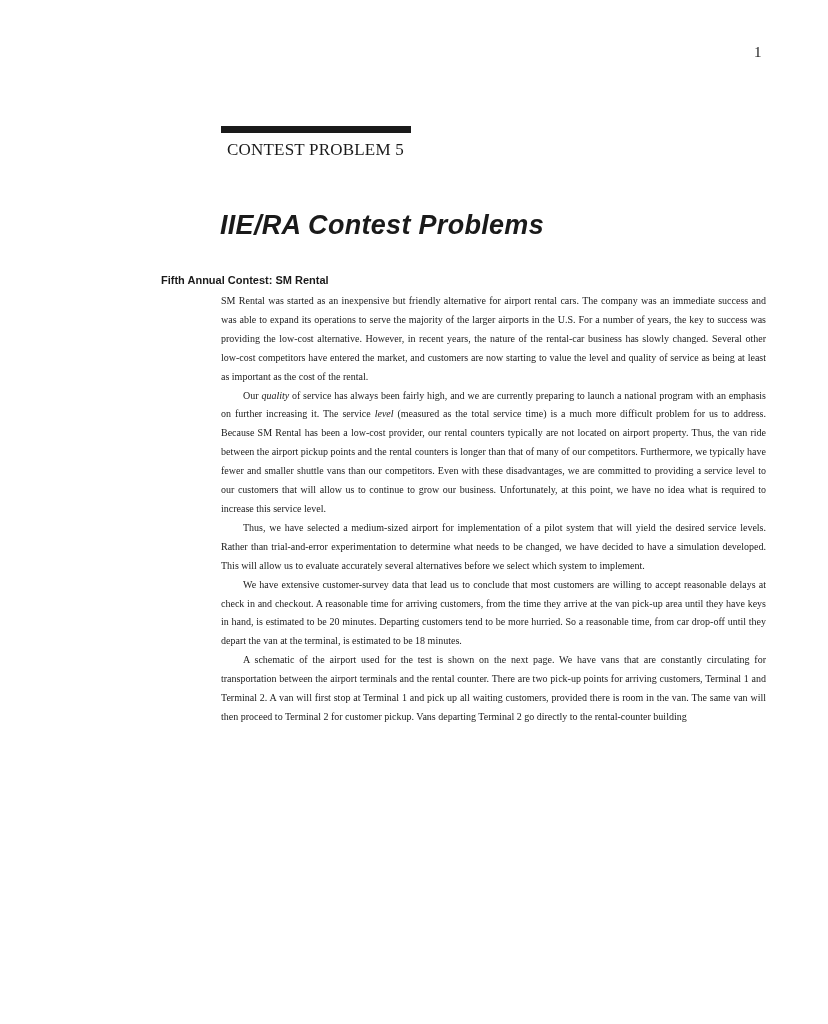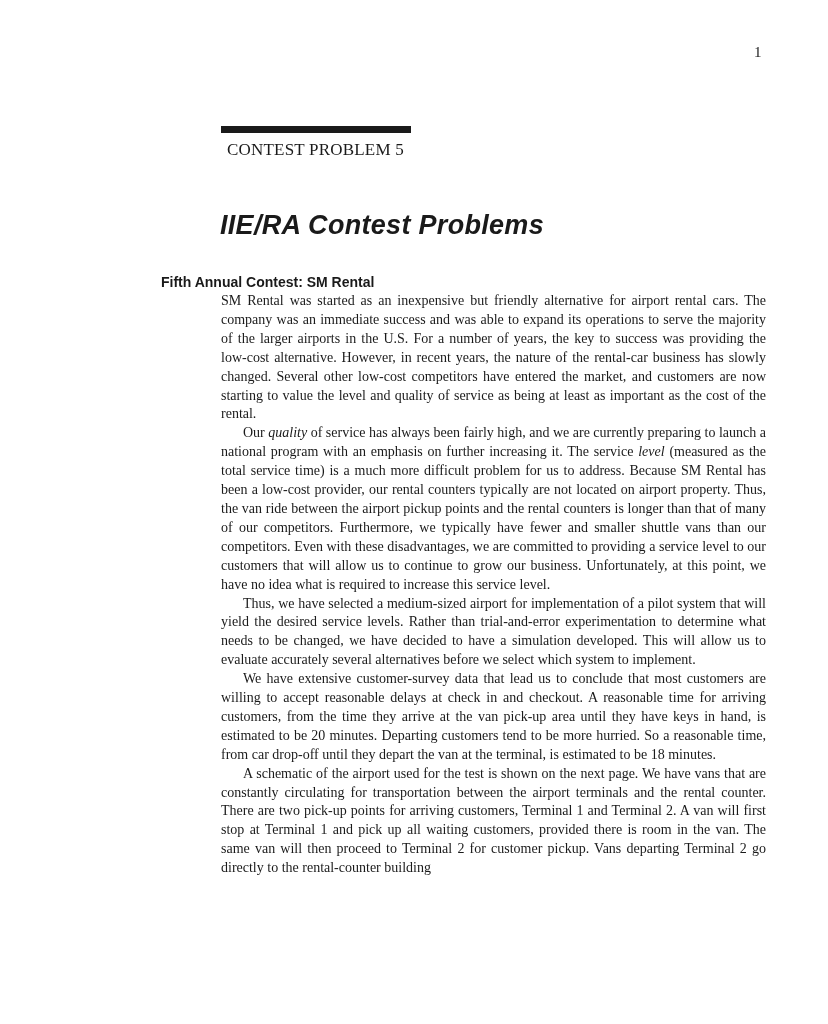--- a/index.html
+++ b/index.html
@@ -1,22 +1,22 @@
 <!DOCTYPE html>
 <html><head>
   <meta charset="utf-8">
   <style>
     html, body { margin: 0; padding: 0; background: #ffffff; }
     body { width: 828px; height: 1024px; position: relative; overflow: hidden; color: #1a1a1a; }
     .page-number { position: absolute; left: 754px; top: 44px; font-family: "Liberation Serif", serif; font-size: 15px; }
     .rule { position: absolute; left: 221px; top: 126px; width: 190px; height: 7px; background: #1a1a1a; }
     .chapter-label { position: absolute; left: 227px; top: 140px; font-family: "Liberation Serif", serif; font-size: 17px; letter-spacing: 0.2px; }
     .chapter-title { position: absolute; left: 220px; top: 186px; font-family: "Liberation Sans", sans-serif; font-weight: 700; font-style: italic; font-size: 27px; letter-spacing: 0.3px; margin-top: 24px; }
-    .section-heading { position: absolute; left: 161px; top: 274px; font-family: "Liberation Sans", sans-serif; font-weight: 700; font-size: 14px; }
-    .body-text { position: absolute; left: 221px; top: 292px; width: 545px; font-family: "Liberation Serif", serif; font-size: 14px; line-height: 18.9px; text-align: justify; }
+    .section-heading { position: absolute; left: 161px; top: 274px; font-family: "Liberation Sans", sans-serif; font-weight: 700; font-size: 11px; }
+    .body-text { position: absolute; left: 221px; top: 292px; width: 545px; font-family: "Liberation Serif", serif; font-size: 10px; line-height: 18.9px; text-align: justify; }
     .body-text p { margin: 0; text-indent: 0; }
     .body-text p.indent { text-indent: 22px; }
   </style>
 </head>
 <body>
 
 <div class="page-number">1</div>
 <div class="rule"></div>
 <div class="chapter-label">CONTEST PROBLEM 5</div>
 <div class="chapter-title">IIE/RA Contest Problems</div>

